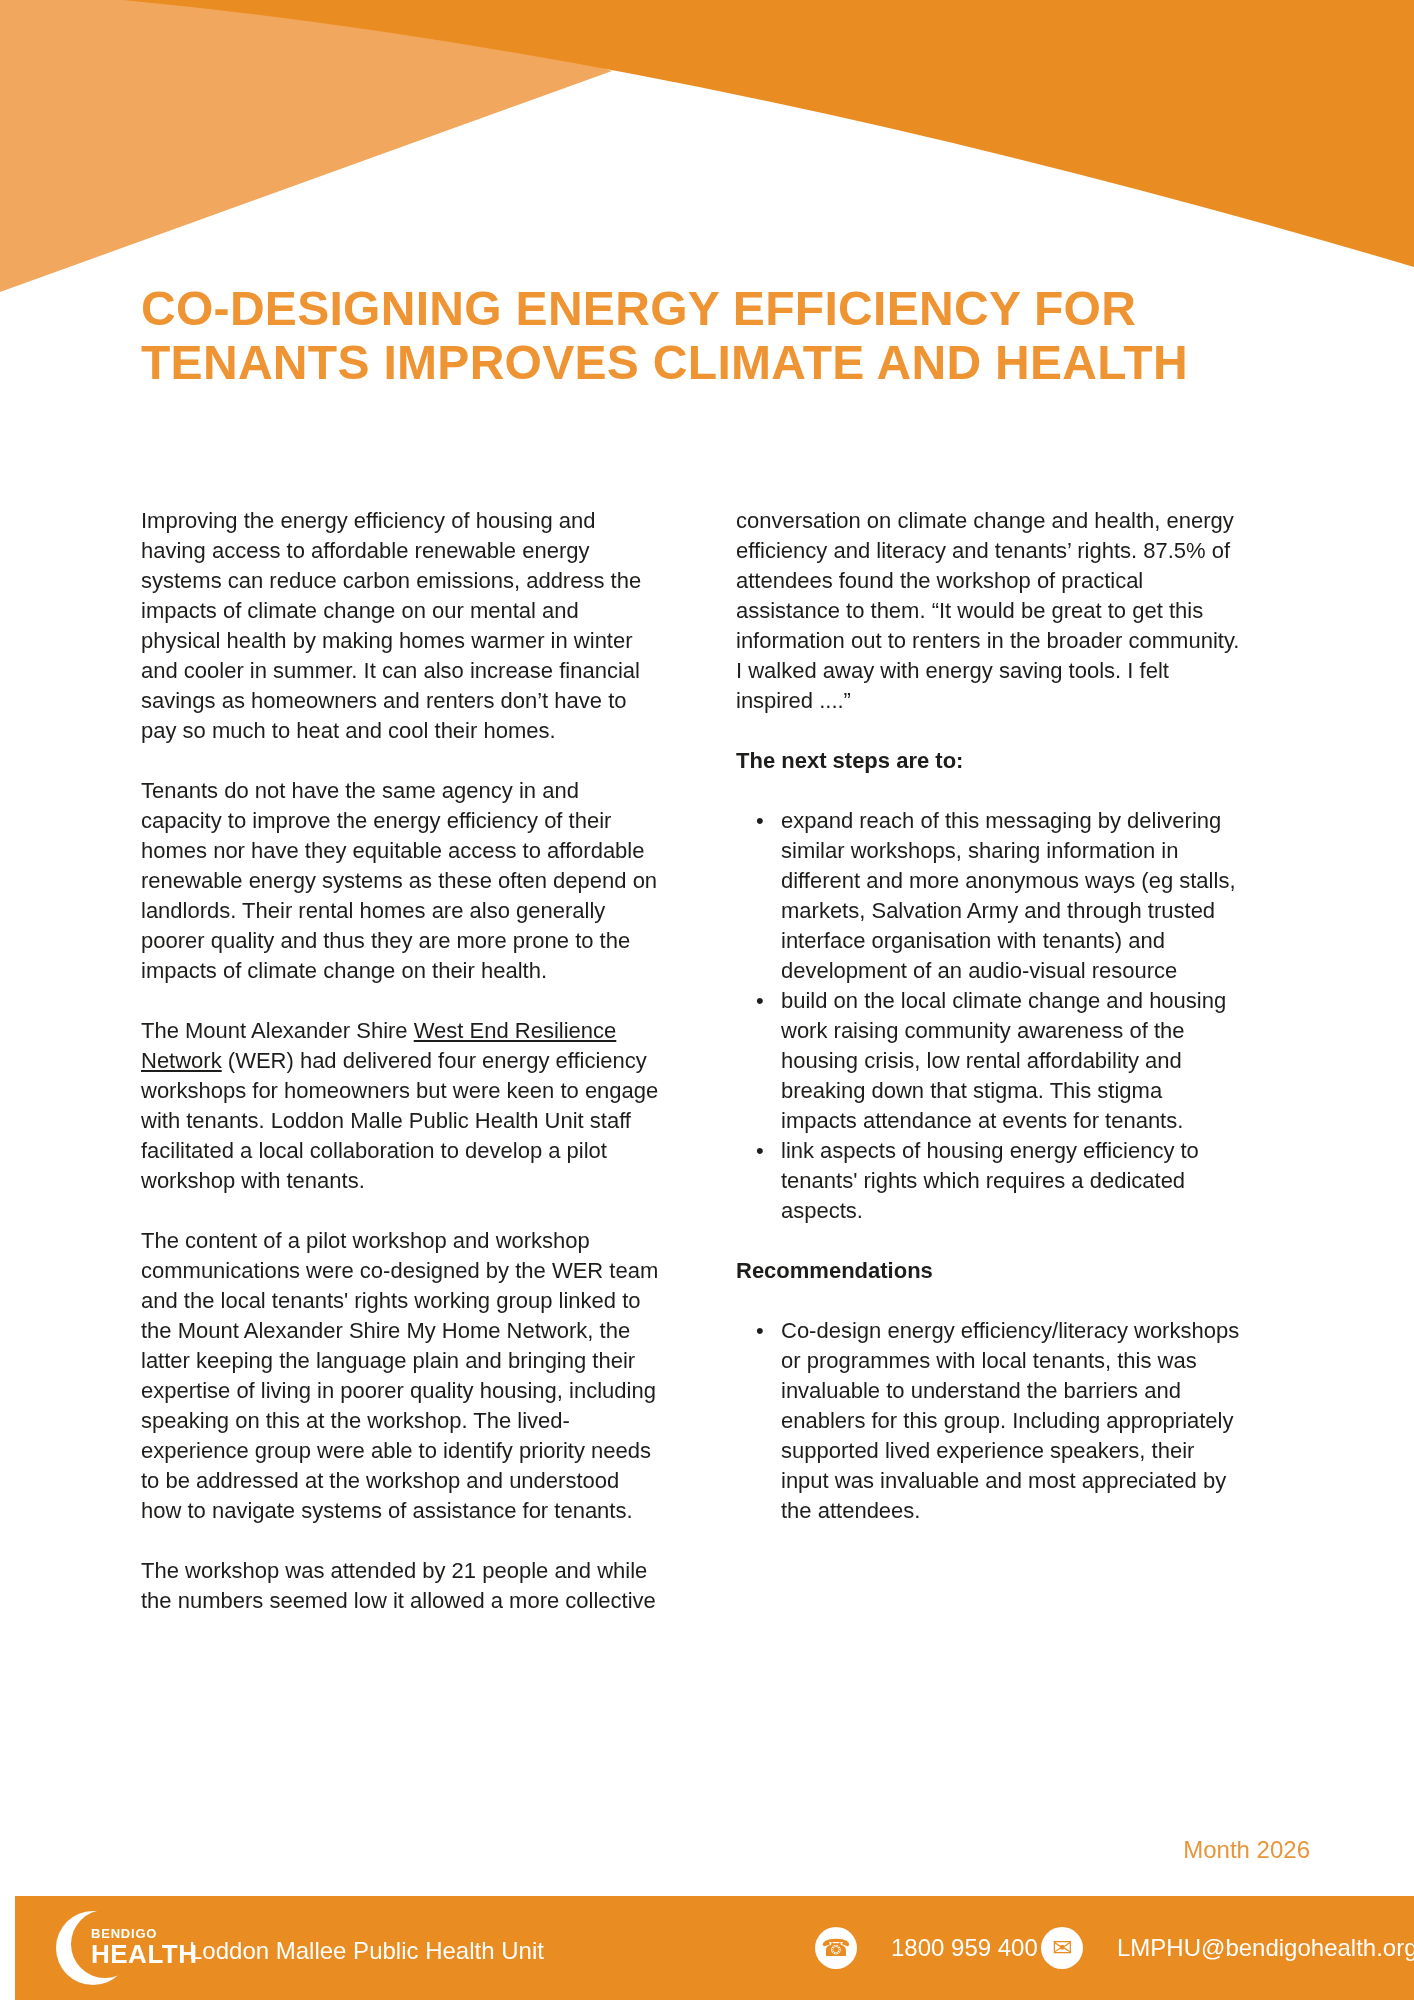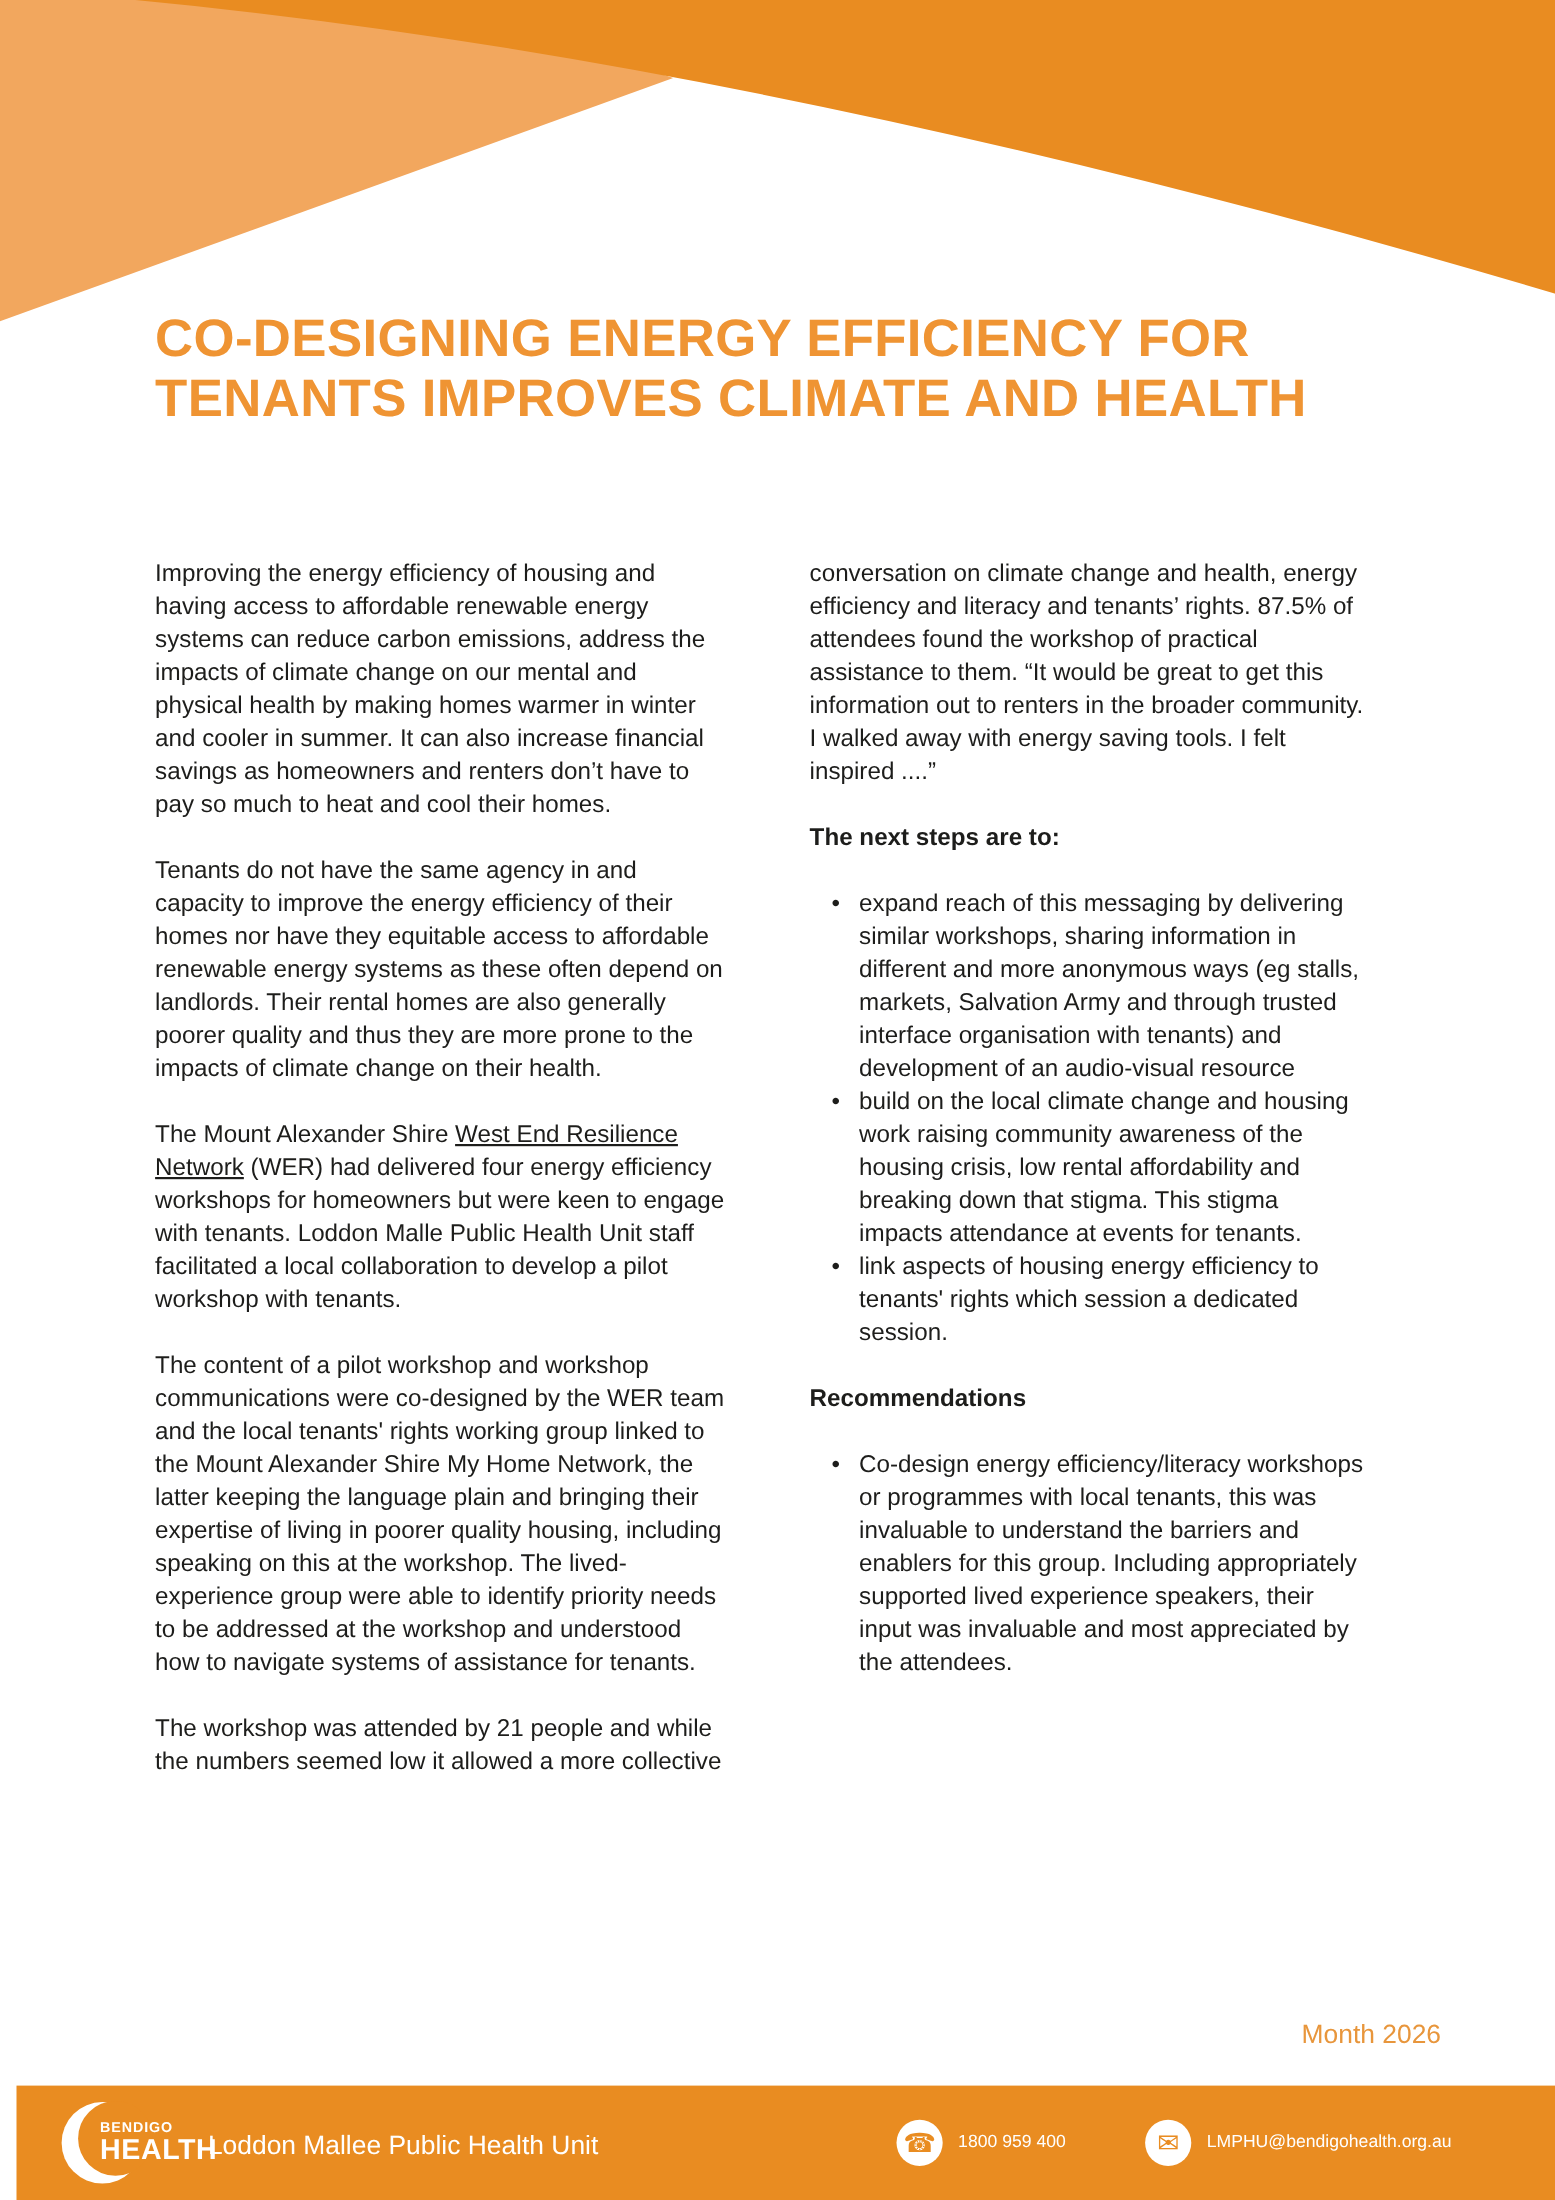--- a/index.html
+++ b/index.html
@@ -47,21 +47,21 @@
   .unit-label{position:absolute;left:174px;top:41px;font-size:24px;}
   .contact{position:absolute;top:0;height:104px;display:flex;align-items:center;gap:14px;}
   .contact.phone{left:800px;}
   .contact.email{left:1026px;}
   .icon-circle{
     width:42px;height:42px;border-radius:50%;background:#ffffff;
     display:flex;align-items:center;justify-content:center;
     color:#E98C21;font-size:24px;line-height:1;
     font-family:"DejaVu Sans",sans-serif;
   }
-  .contact-text{font-size:16px;color:#ffffff;}
+  .contact-text{font-size:24px;color:#ffffff;margin-left:20px;}
 </style>
 </head>
 <body>
 
 <div class="page">
 
   <svg class="header-svg" width="1414" height="300" viewBox="0 0 1414 300" aria-hidden="true">
     <polygon points="0,0 400,0 612,71 0,292" fill="#F2A75E"></polygon>
     <path d="M123 0 L1414 0 L1414 267 Q700 55 123 0 Z" fill="#E98C21"></path>
   </svg>
@@ -79,21 +79,21 @@
       <p>The workshop was attended by 21 people and while the numbers seemed low it allowed a more collective</p>
     </div>
 
     <div class="col-right">
       <p>conversation on climate change and health, energy efficiency and literacy and tenants’ rights. 87.5% of attendees found the workshop of practical assistance to them. “It would be great to get this information out to renters in the broader community. I walked away with energy saving tools. I felt inspired ....”</p>
 
       <p class="sec-heading">The next steps are to:</p>
       <ul>
         <li>expand reach of this messaging by delivering similar workshops, sharing information in different and more anonymous ways (eg stalls, markets, Salvation Army and through trusted interface organisation with tenants) and development of an audio-visual resource</li>
         <li>build on the local climate change and housing work raising community awareness of the housing crisis, low rental affordability and breaking down that stigma. This stigma impacts attendance at events for tenants.</li>
-        <li>link aspects of housing energy efficiency to tenants' rights which session a dedicated session.</li>
+        <li>link aspects of housing energy efficiency to tenants' rights which requires a dedicated aspects.</li>
       </ul>
 
       <p class="sec-heading">Recommendations</p>
       <ul>
         <li>Co-design energy efficiency/literacy workshops or programmes with local tenants, this was invaluable to understand the barriers and enablers for this group. Including appropriately supported lived experience speakers, their input was invaluable and most appreciated by the attendees.</li>
       </ul>
     </div>
   </div>
 
   <div class="date-label">Month 2026</div>

